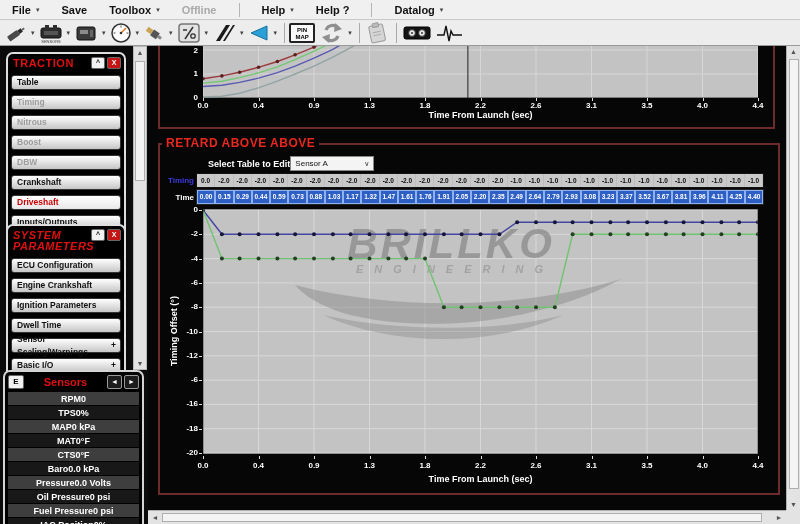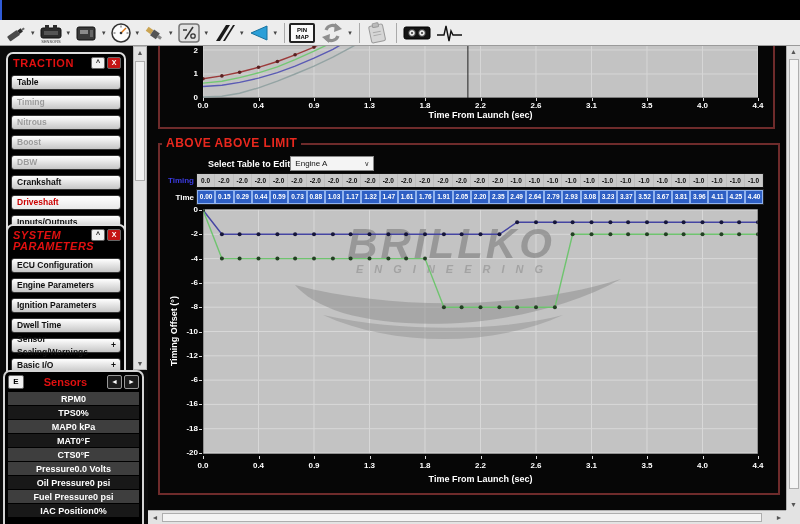--- a/index.html
+++ b/index.html
@@ -95,20 +95,31 @@
   #hscroll{position:absolute;left:148px;top:510px;width:638px;height:14px;background:#e3e3e3;border-top:1px solid #b0b0b0;box-sizing:border-box;}
   #corner{position:absolute;left:786px;top:510px;width:14px;height:14px;background:#e3e3e3;}
   .wmtext{font-style:italic;font-weight:bold;}
 </style>
 </head>
 <body>
 
 <div id="win">
   <div id="edge-left"></div>
 
+  <div id="menubar">
+      <div class="mi">File<span class="ma">▾</span></div>
+      <div class="mi">Save</div>
+      <div class="mi">Toolbox<span class="ma">▾</span></div>
+      <div class="mi dis">Offline</div>
+      <div class="msep"></div>
+      <div class="mi">Help<span class="ma">▾</span></div>
+      <div class="mi">Help ?</div>
+      <div class="msep"></div>
+      <div class="mi">Datalog<span class="ma">▾</span></div>
+    </div>
 
   <div id="toolbar">
     <span class="tbtn">
       <svg width="24" height="22">
           <g transform="rotate(-35 12 12)">
             <rect x="3" y="9" width="12" height="6" rx="1" fill="#4a4a4a"></rect>
             <rect x="15" y="10" width="4" height="4" fill="#2a2a2a"></rect>
             <rect x="19" y="11" width="3" height="2" fill="#666"></rect>
           </g>
         </svg>
@@ -237,21 +248,21 @@
     <div class="panel" id="sys-panel" style="top:178px;">
       <div class="phead">
         <span class="ptitle" style="width:78px;font-style:italic;">SYSTEM PARAMETERS</span>
         <span class="pbtns">
           <span class="pb">^</span>
           <span class="pb x">X</span>
         </span>
       </div>
       <div id="sys-items">
           <div class="item">ECU Configuration</div>
-          <div class="item">Engine Parameters</div>
+          <div class="item">Engine Crankshaft</div>
           <div class="item">Ignition Parameters</div>
           <div class="item">Dwell Time</div>
           <div class="item">Sensor Scaling/Warnings<span class="plus">+</span></div>
           <div class="item">Basic I/O<span class="plus">+</span></div>
           <div class="item">Closed Loop/Learn<span class="plus">+</span></div>
         </div>
     </div>
     <div class="sb" style="left:133px;top:0;width:14px;height:324px;">
       <span class="sbarrow" style="top:2px;">▲</span>
       <span class="sbarrow" style="bottom:2px;">▼</span>
@@ -281,20 +292,24 @@
           <span>MAP</span>
           <span>0 kPa</span>
         </div>
         <div class="srow b">
           <span>MAT</span>
           <span>0°F</span>
         </div>
         <div class="srow a">
           <span>CTS</span>
           <span>0°F</span>
+        </div>
+        <div class="srow b">
+          <span>Baro</span>
+          <span>0.0 kPa</span>
         </div>
         <div class="srow a">
           <span>Pressure</span>
           <span>0.0 Volts</span>
         </div>
         <div class="srow b">
           <span>Oil Pressure</span>
           <span>0 psi</span>
         </div>
         <div class="srow a">
@@ -345,26 +360,26 @@
             <circle cx="203.1" cy="-48.8" r="1.8" fill="#5a2020"></circle>
             <polyline points="0.0,37.1 18.9,35.2 36.6,31.6 55.5,26.8 74.4,20.8 92.1,13.6 111.0,5.2 129.9,-3.9 147.6,-14.0 166.5,-24.8 185.4,-35.6 203.1,-46.4" fill="none" stroke="#74c874" stroke-width="1.4"></polyline>
             <polyline points="0.0,40.5 18.9,39.3 36.6,36.4 55.5,32.1 74.4,26.6 92.1,20.1 111.0,12.2 129.9,3.3 147.6,-6.8 166.5,-17.6 185.4,-28.4 203.1,-39.2" fill="none" stroke="#5a5ab4" stroke-width="1.4"></polyline>
             <polyline points="0.0,51.0 18.9,50.3 36.6,47.2 55.5,41.9 74.4,35.2 92.1,28.0 111.0,20.1 129.9,11.2 147.6,1.6 166.5,-8.5 185.4,-18.8 203.1,-29.6" fill="none" stroke="#93a3a3" stroke-width="1.4"></polyline>
             <line x1="264.8863636363636" y1="0" x2="264.8863636363636" y2="52" stroke="#222"></line>
           </g>
       </svg>
     </div>
     <div class="axtitle" id="xlab1" style="top:64px;">Time From Launch (sec)</div>
 
-    <div id="sec2title">ABOVE ABOVE LIMIT</div>
+    <div id="sec2title">RETARD ABOVE ABOVE</div>
     <div id="section2"></div>
     <div id="selrow">
       <span id="sellab">Select Table to Edit</span>
       <span id="selbox">
-        <span>Engine A</span>
+        <span>Sensor A</span>
         <span id="selchev">∨</span>
       </span>
     </div>
     <div class="rowlab" id="lab-timing">Timing</div>
     <div class="rowlab" id="lab-time">Time</div>
     <div id="strip1">
         <div class="c">0.0</div>
         <div class="c">-2.0</div>
         <div class="c">-2.0</div>
         <div class="c">-2.0</div>

